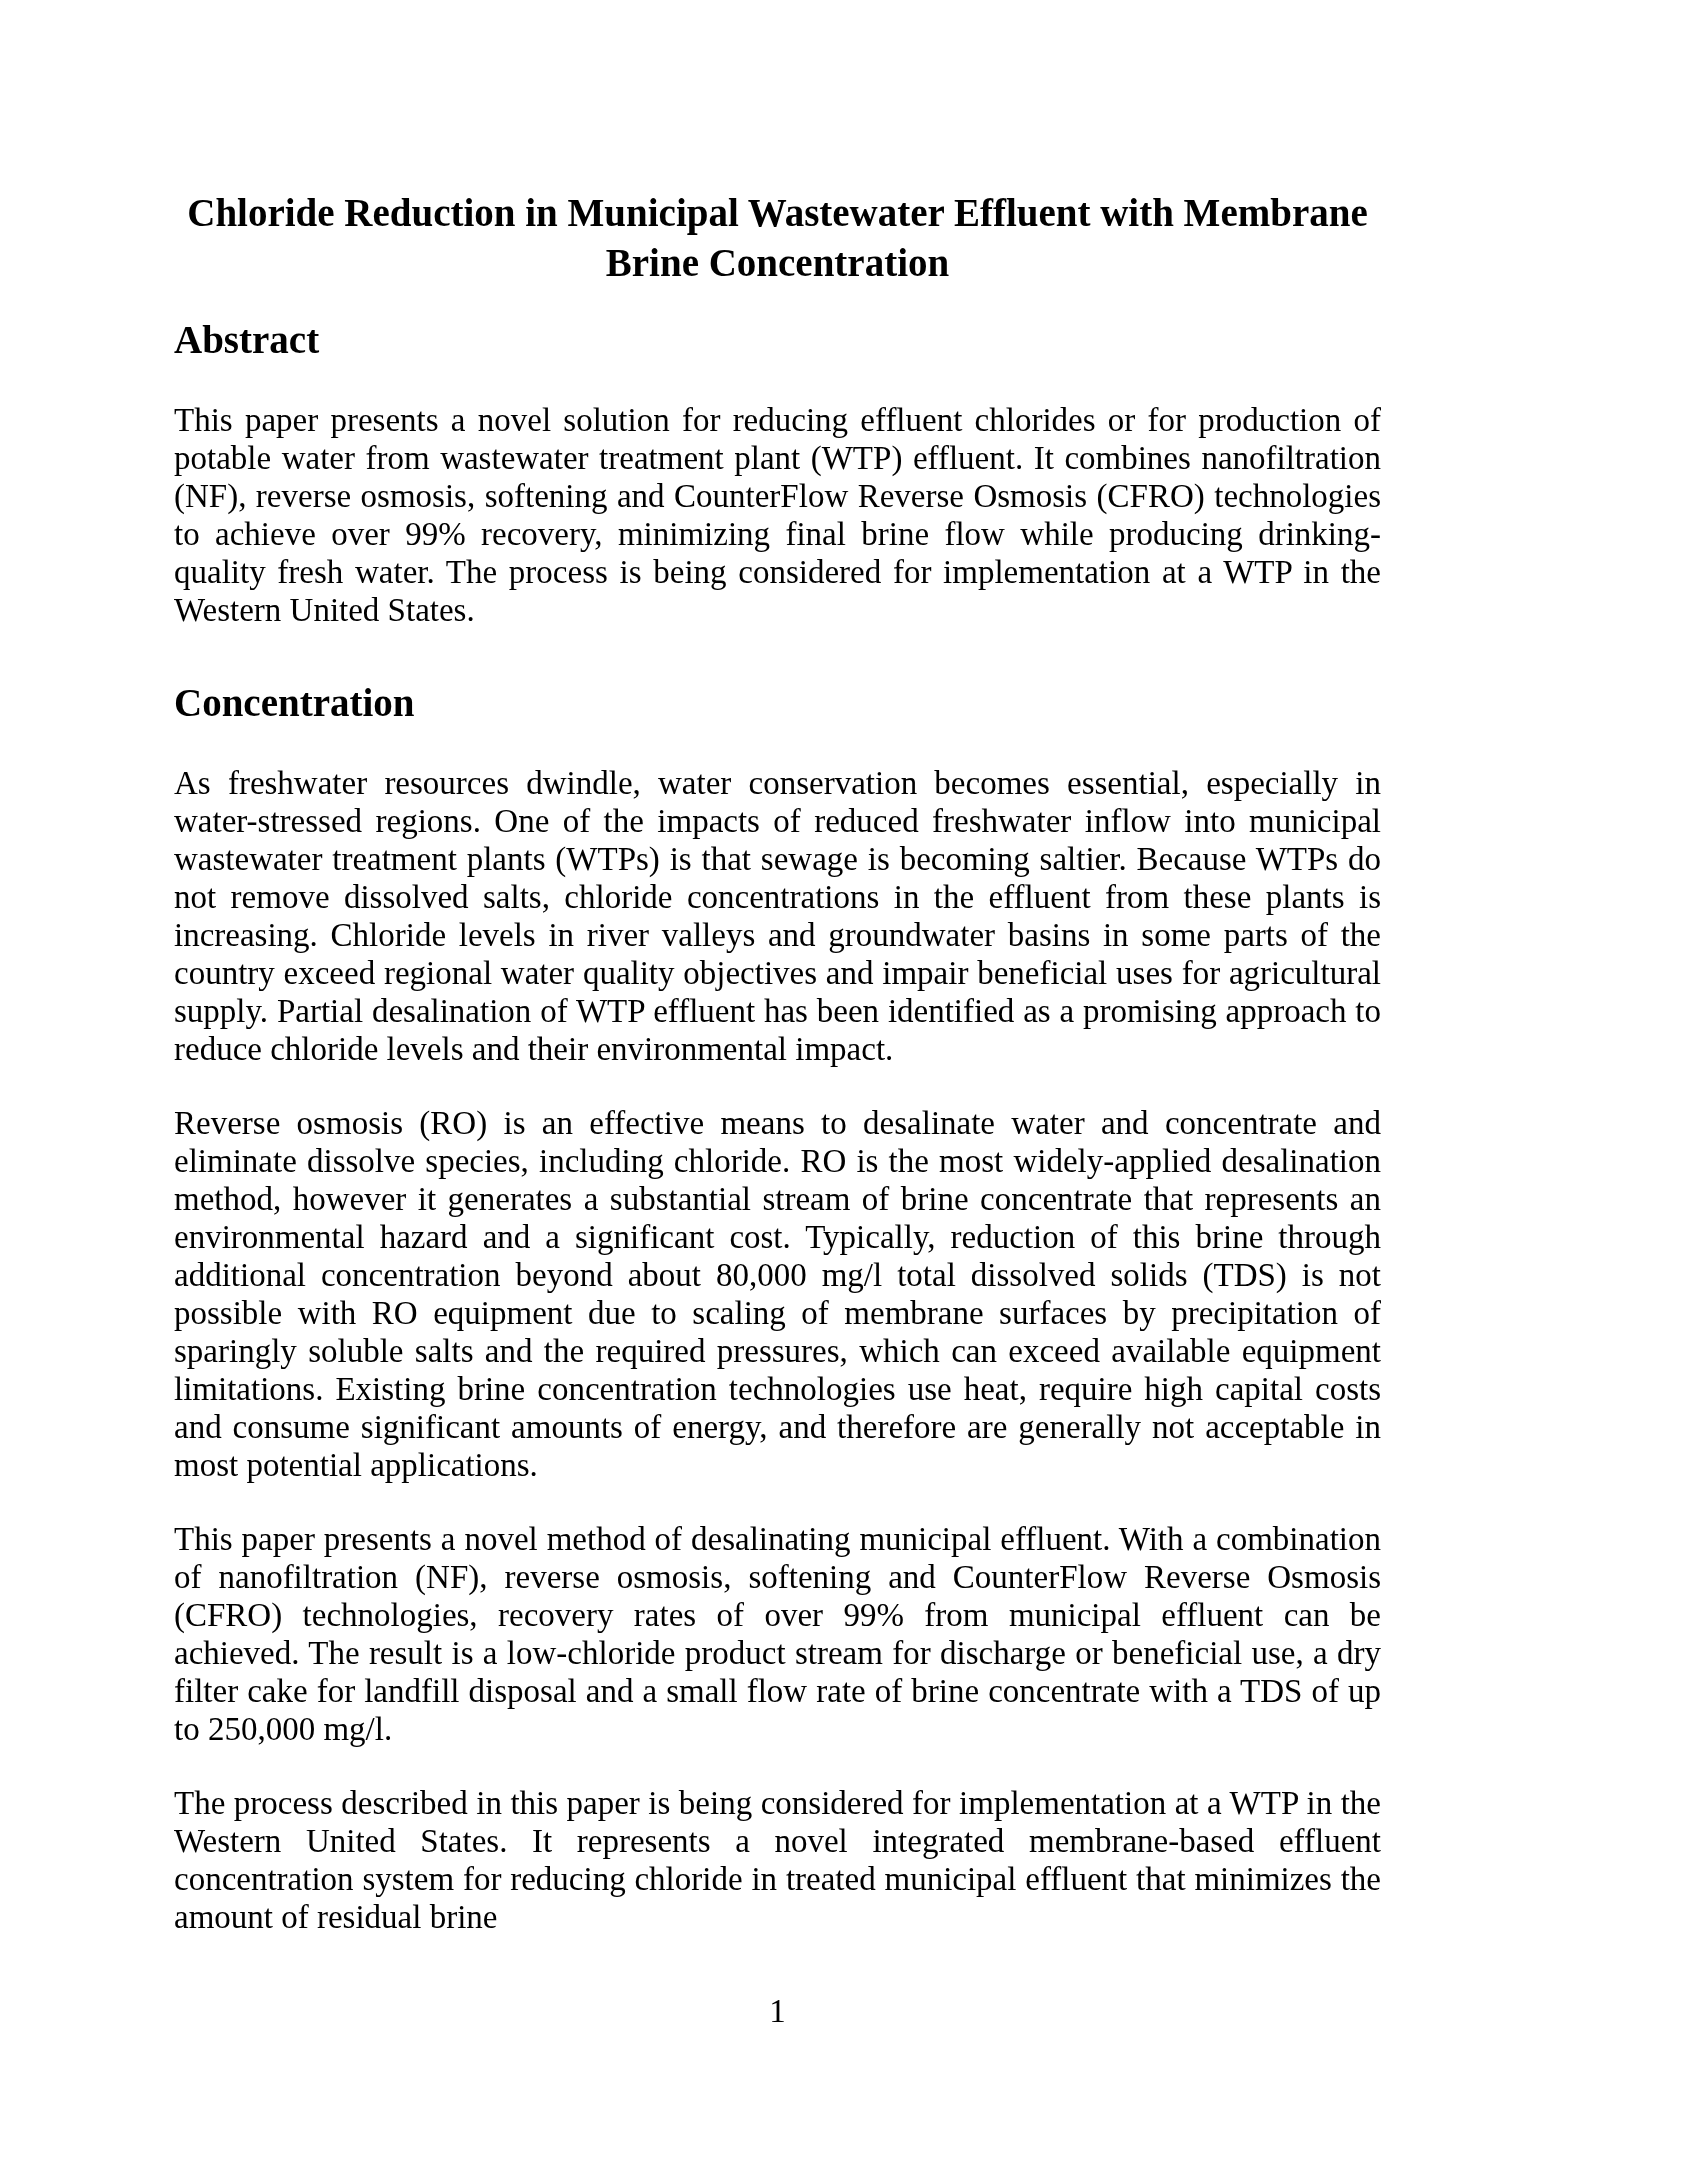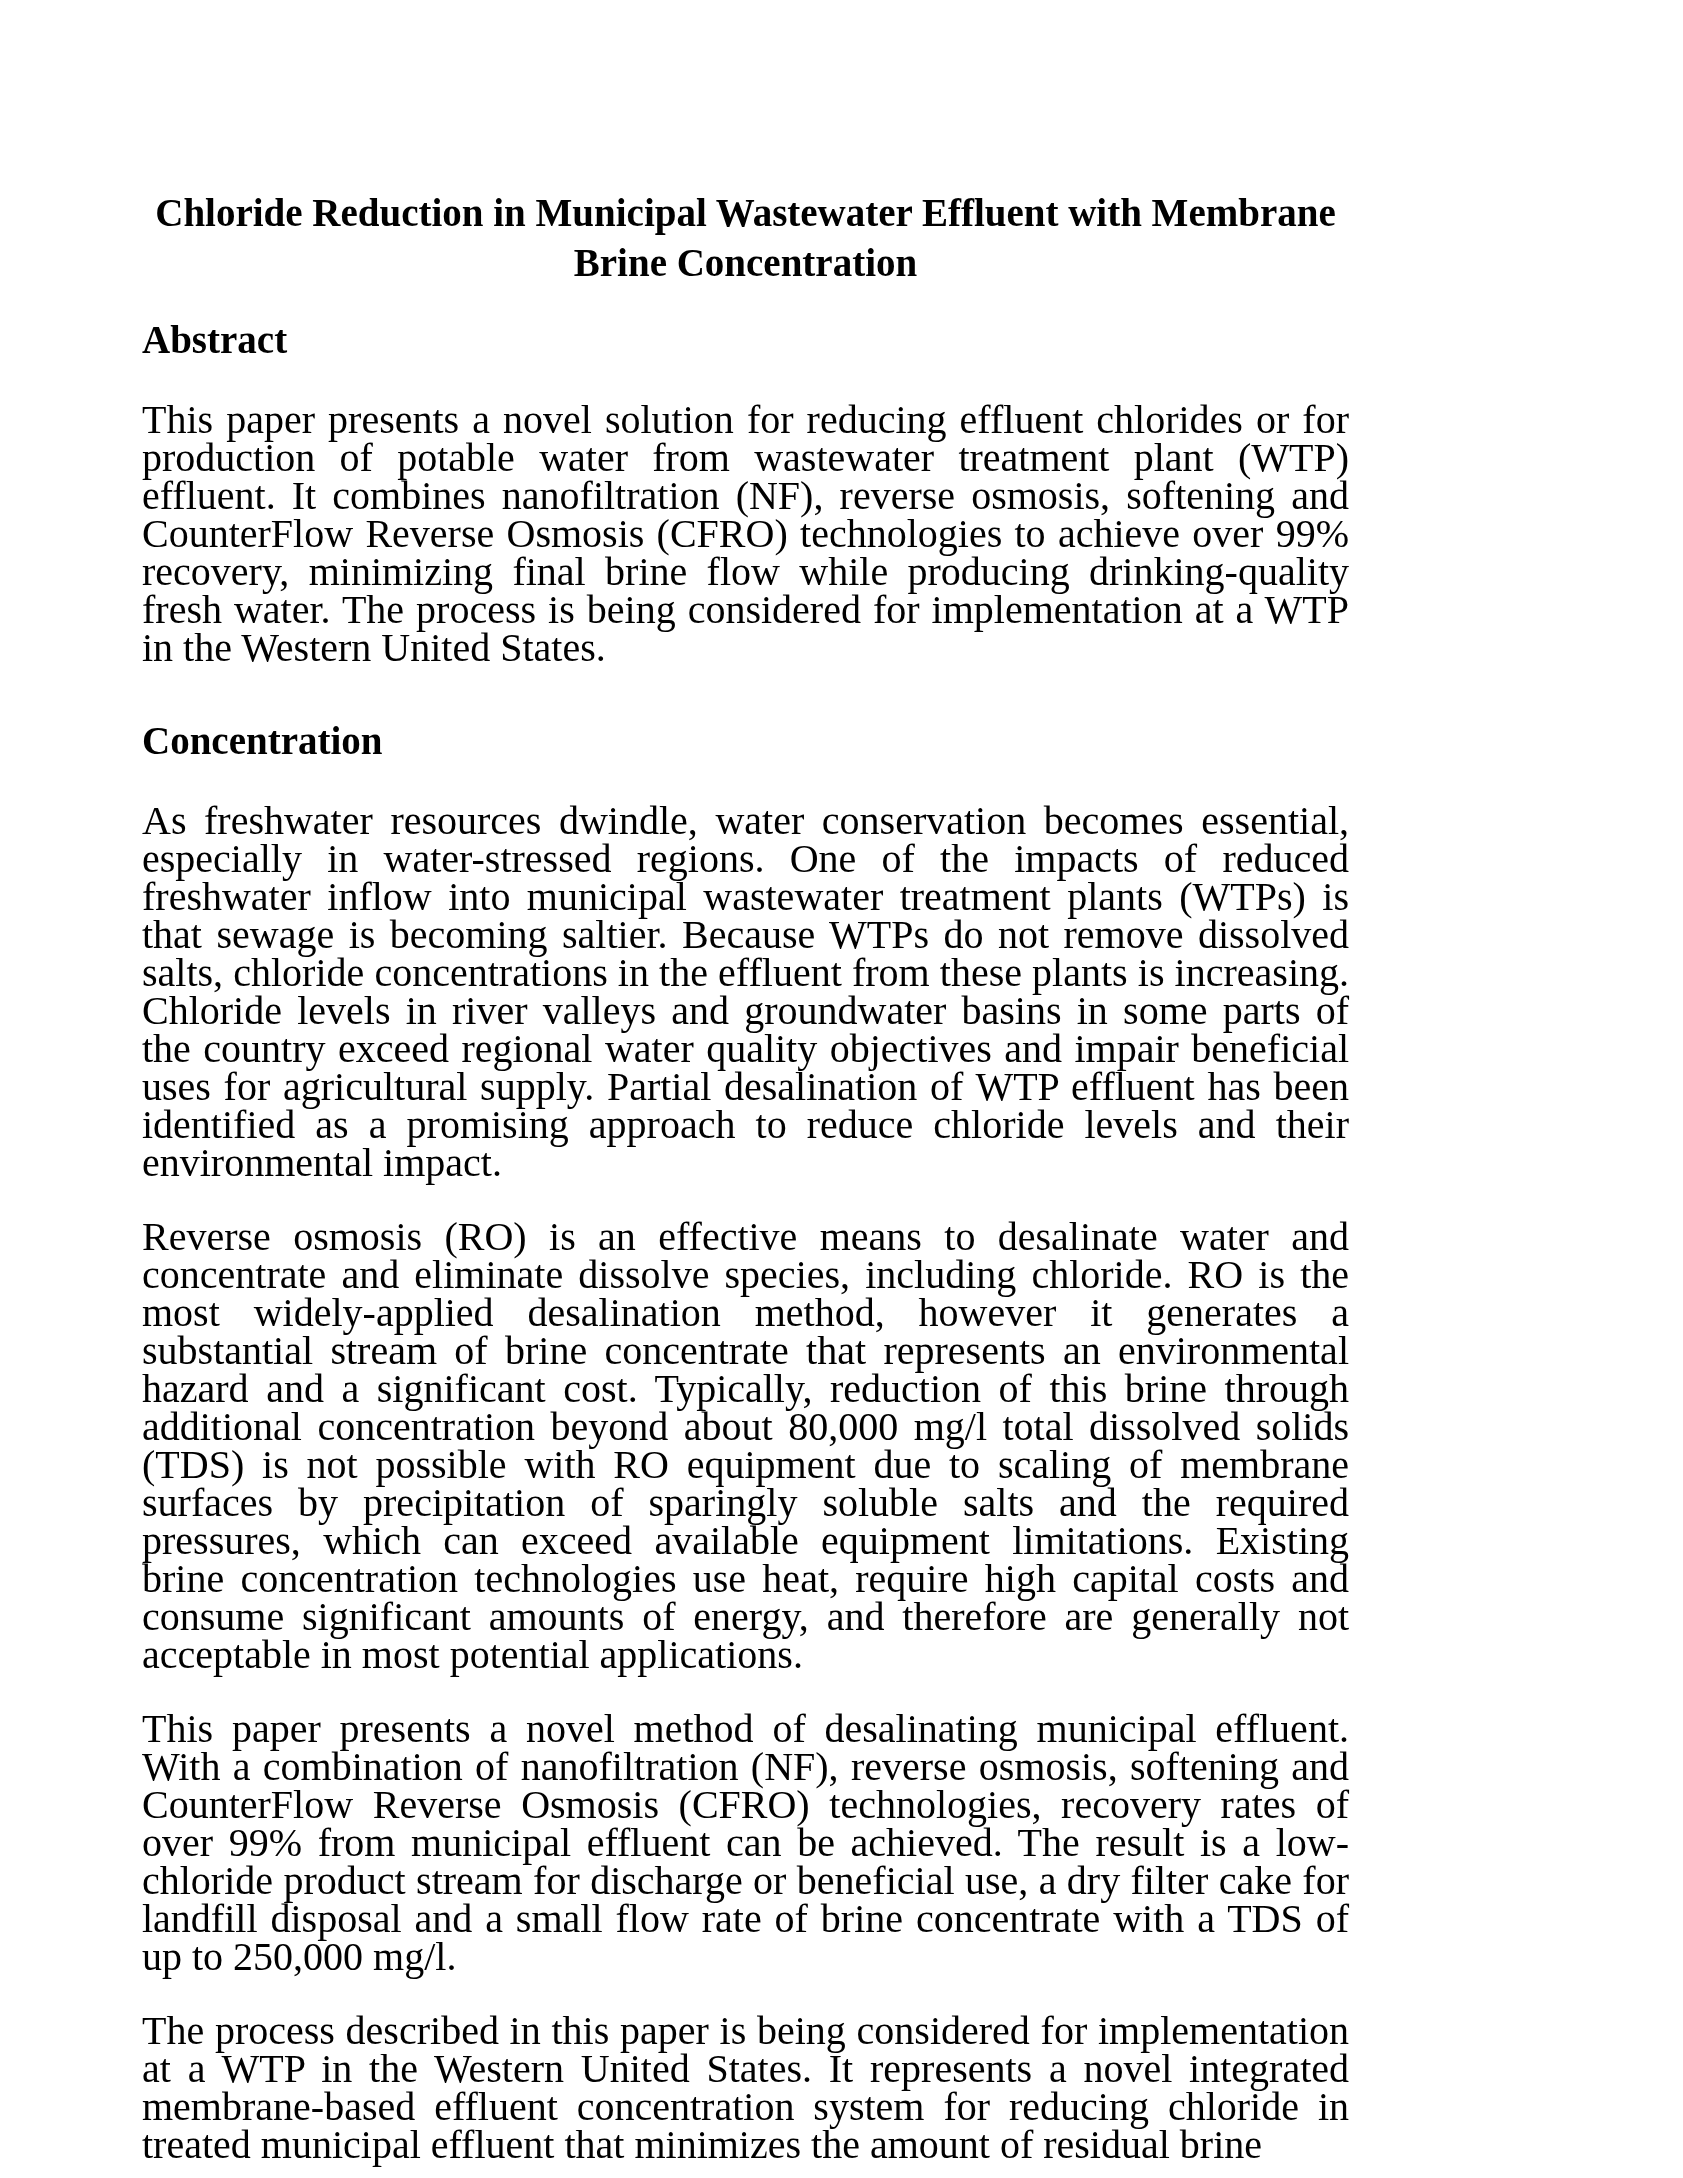--- a/index.html
+++ b/index.html
@@ -10,20 +10,21 @@
   .page {
     position: relative;
     width: 1491px;
     height: 2178px;
     background: #ffffff;
     box-sizing: border-box;
     padding: 188px 142px 0 142px;
     font-family: "Liberation Serif", serif;
     color: #000000;
     overflow: hidden;
+    margin-left: 32px;
   }
   h1.paper-title {
     font-size: 39px;
     line-height: 50px;
     font-weight: bold;
     text-align: center;
     margin: 0 0 28px 0;
   }
   .byline {
     font-size: 33px;
@@ -40,21 +41,21 @@
     font-size: 39px;
     line-height: 48px;
     font-weight: bold;
     text-align: left;
     margin: 50px 0 37px 0;
   }
   h2.section-heading.first {
     margin-top: 0;
   }
   p.body-para {
-    font-size: 40px;
+    font-size: 33px;
     line-height: 38px;
     text-align: justify;
     margin: 0 0 36px 0;
   }
   .page-number {
     font-size: 33px;
     line-height: 39px;
     text-align: center;
     margin-top: 56px;
   }

